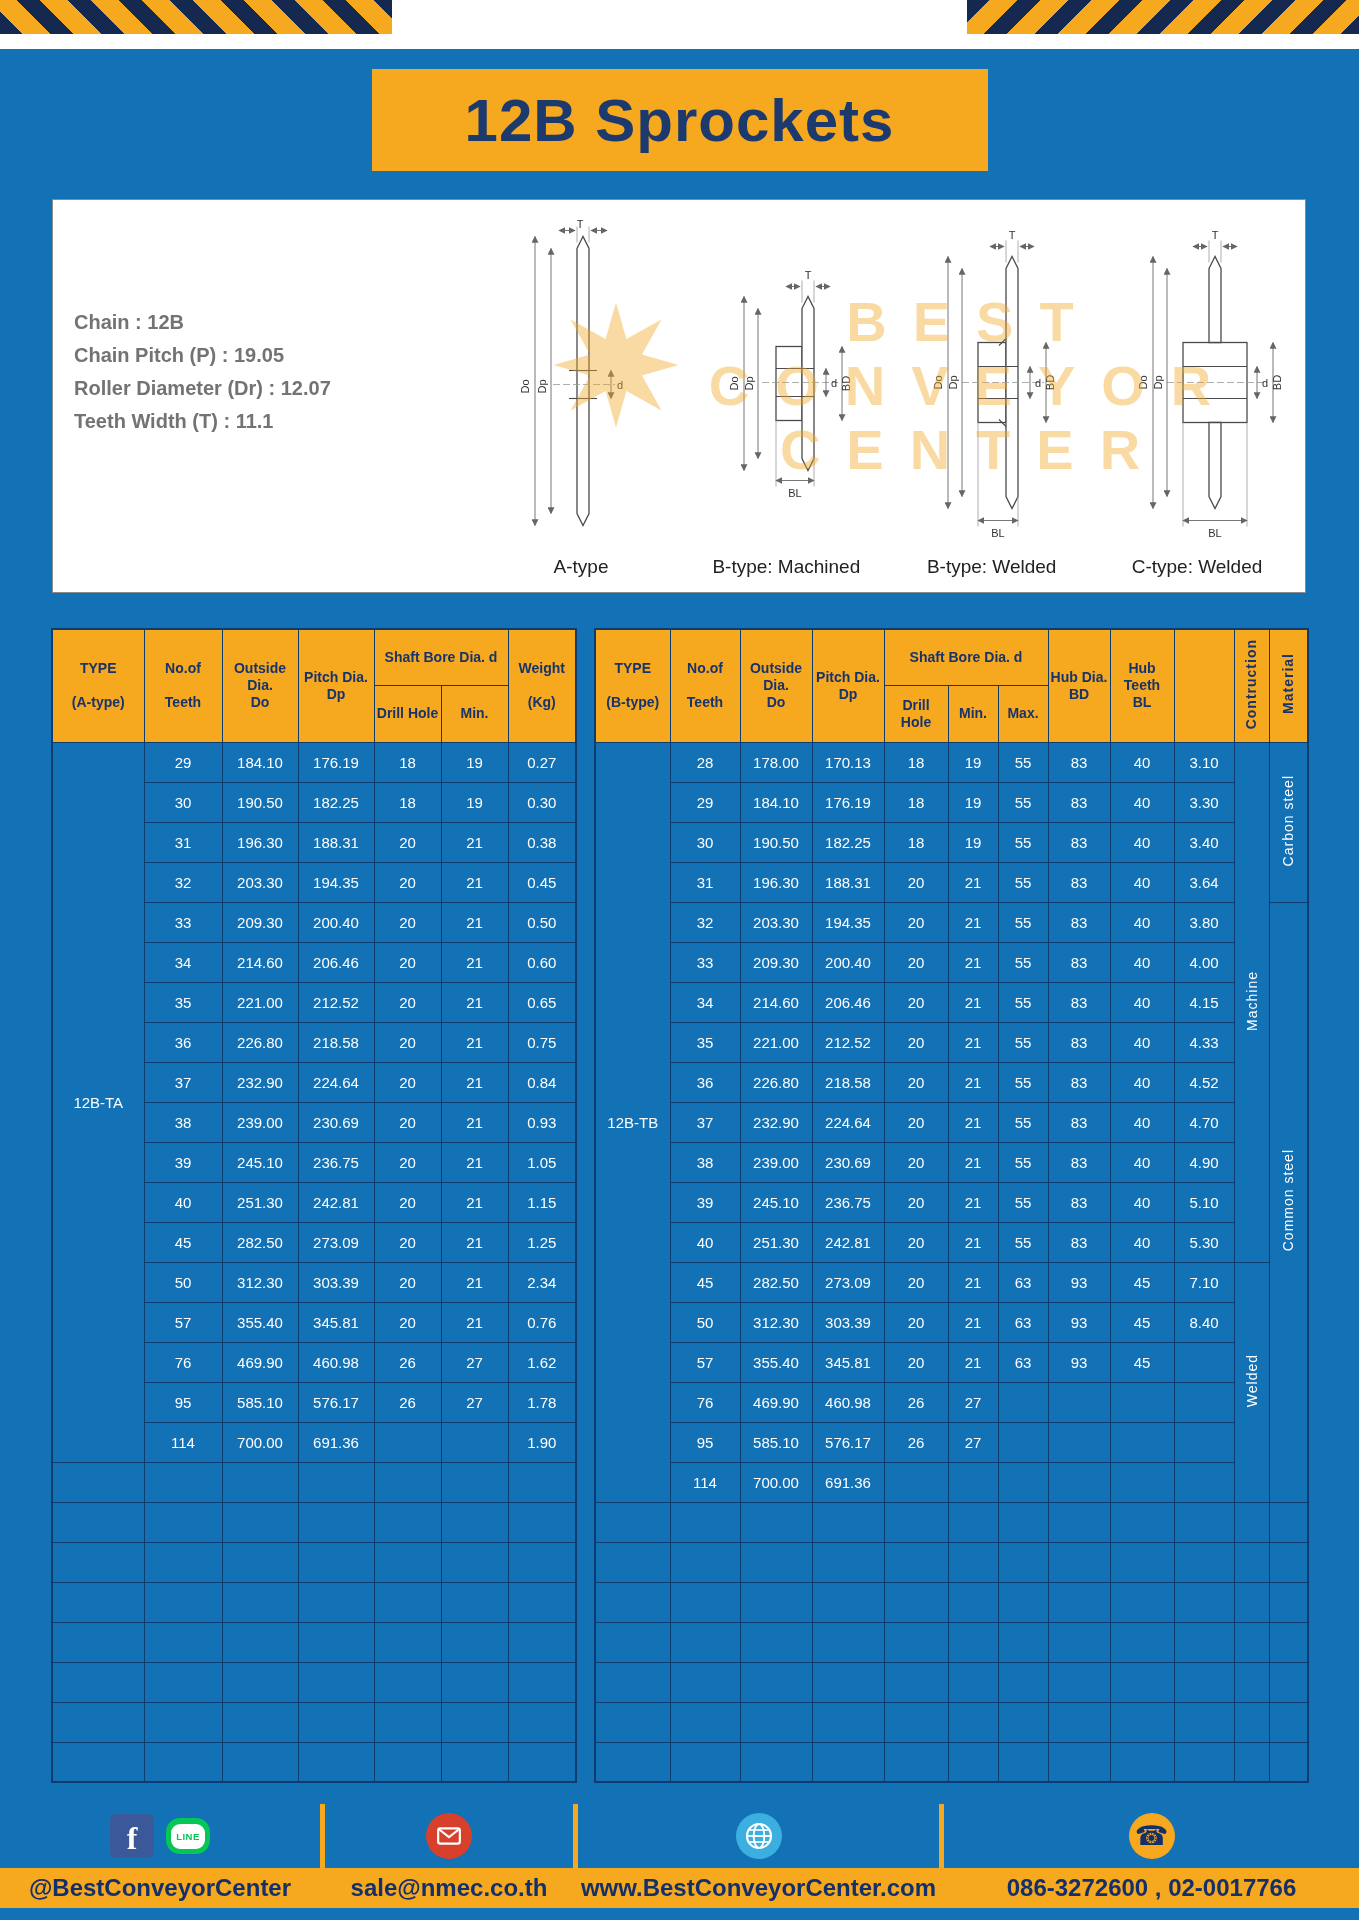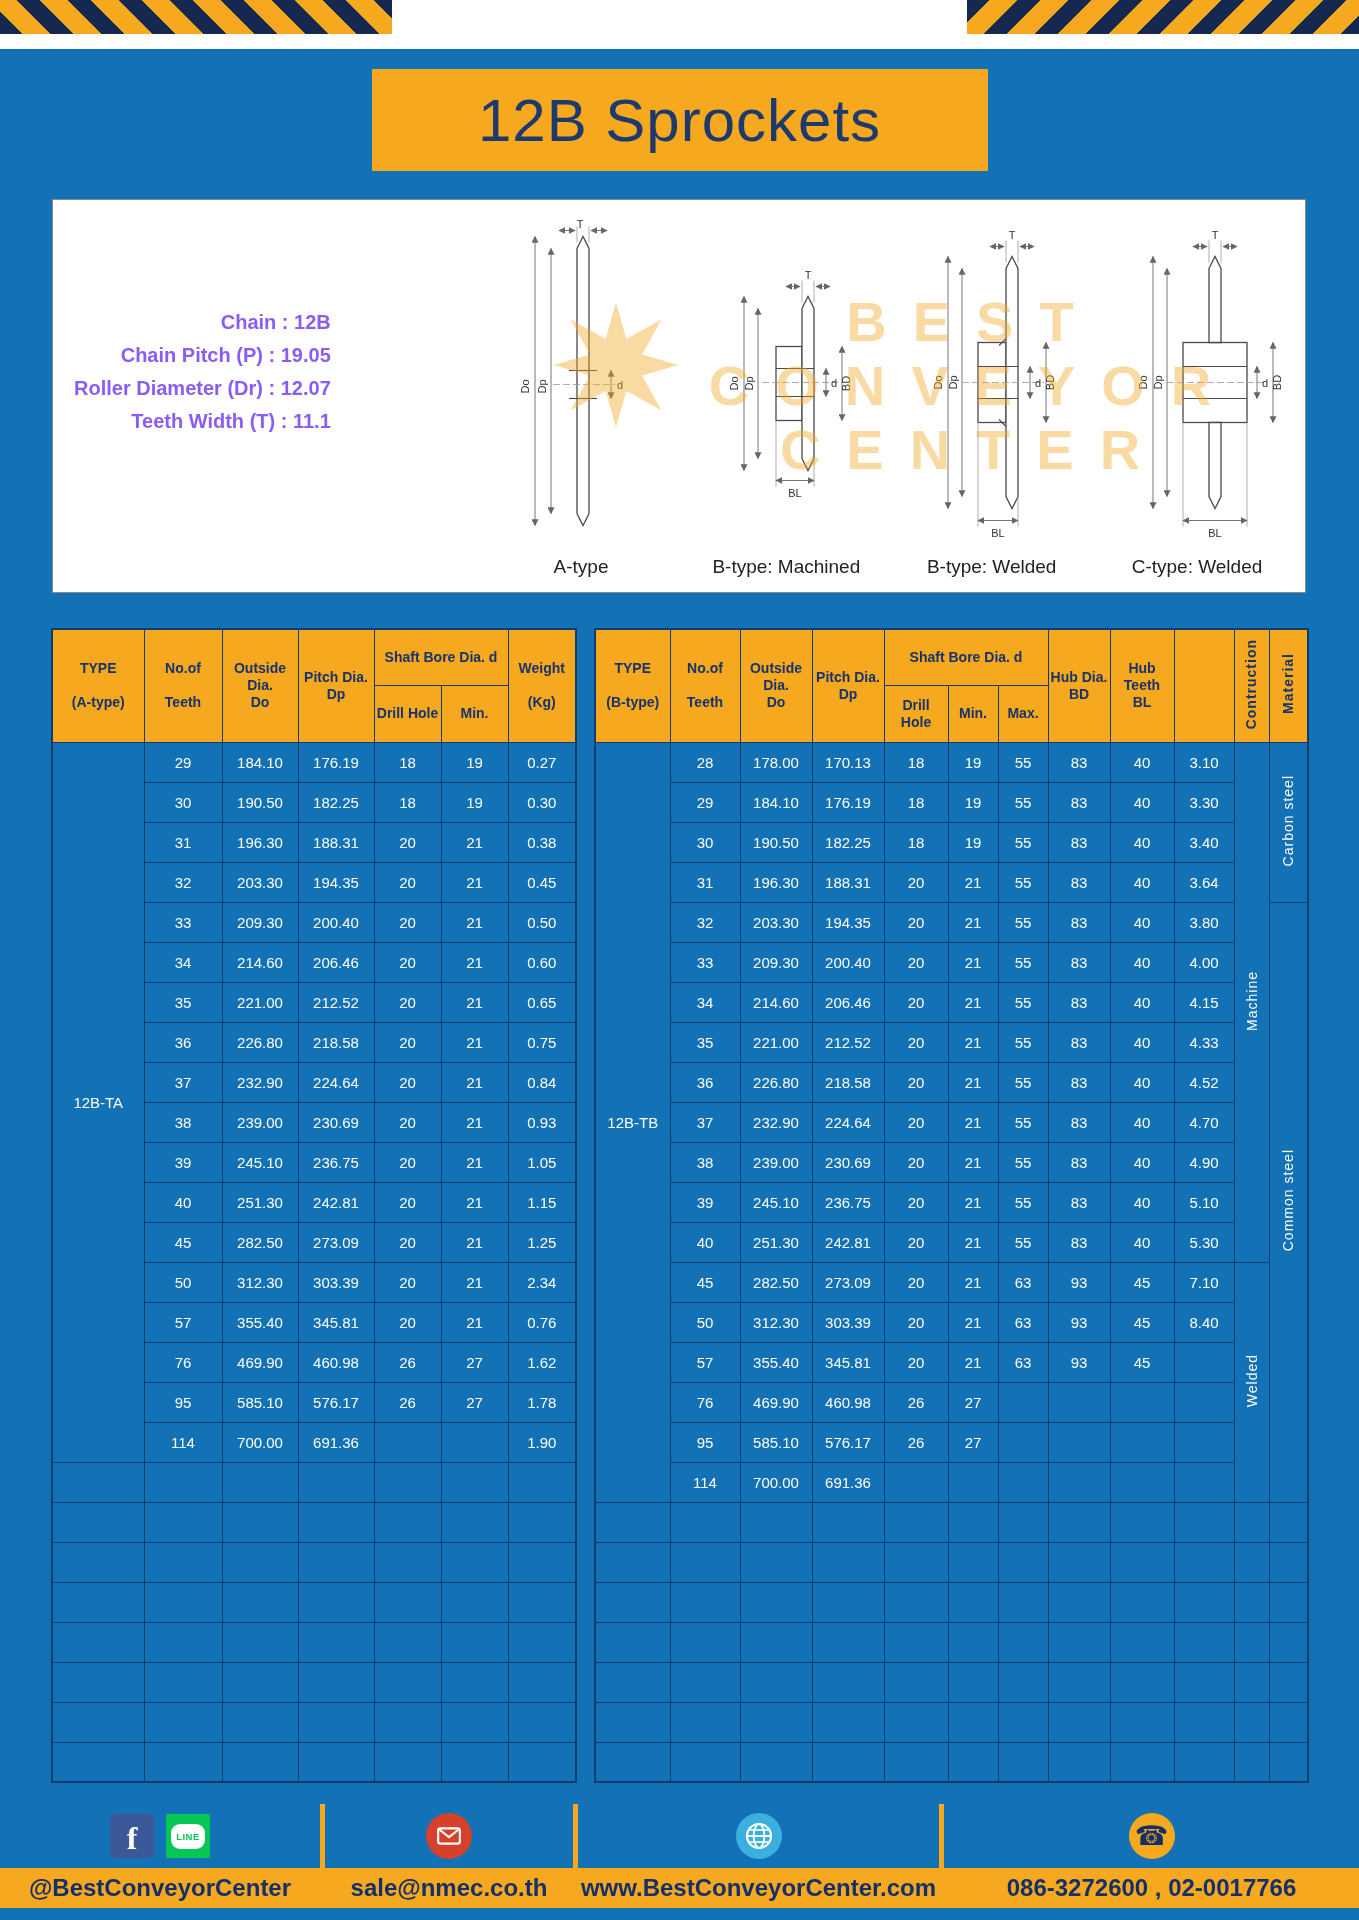--- a/index.html
+++ b/index.html
@@ -8,27 +8,27 @@
 
   
   .top-strip { position:absolute; top:0; left:0; width:1359px; height:49px; background:#ffffff; }
   .hazard { position:absolute; top:0; height:34px; }
   .hazard-left  { left:0; width:392px;  background:repeating-linear-gradient(45deg,  #15284f 0 16px, #f6a81f 16px 36px); }
   .hazard-right { right:0; width:392px; background:repeating-linear-gradient(135deg, #15284f 0 16px, #f6a81f 16px 36px); }
 
   
   .banner { position:absolute; top:69px; left:50%; transform:translateX(-50%); width:616px; height:102px;
             background:#f6a81f; display:flex; align-items:center; justify-content:center; }
-  .banner h1 { font-size:60px; font-weight:400; color:#1d3a6e; letter-spacing:1px; }
+  .banner h1 { font-size:60px; font-weight:700; color:#1d3a6e; letter-spacing:1px; }
 
   
   .panel { position:absolute; top:199px; left:52px; width:1254px; height:394px; background:#ffffff;
            border:1px solid #8a8a8a; }
   .specs { position:absolute; left:21px; top:106px; }
-  .spec-line { color:#8b5cf6; font-weight:bold; font-size:20px; line-height:33px; white-space:nowrap;text-align:right; }
+  .spec-line { color:#737373; font-weight:bold; font-size:20px; line-height:33px; white-space:nowrap; }
 
   .drawings { position:absolute; left:430px; top:8px; width:812px; height:378px; display:flex; justify-content:space-between; }
   .drawing { width:196px; display:flex; flex-direction:column; align-items:center; }
   .drawing svg { width:196px; height:346px; }
   .caption { font-size:19px; color:#222; margin-top:2px; white-space:nowrap; }
 
   .shape { fill:#ffffff; stroke:#4a4a4a; stroke-width:1.3; }
   .sline { stroke:#4a4a4a; stroke-width:1.1; }
   .dim   { stroke:#777777; stroke-width:1; marker-start:url(#arw); marker-end:url(#arw); }
   .ext   { stroke:#9a9a9a; stroke-width:0.8; }
@@ -57,21 +57,21 @@
 
   
   .footer { position:absolute; left:0; top:1804px; width:1359px; height:104px; display:flex; }
   .f-sec { display:flex; flex-direction:column; }
   .f-sec + .f-sec { border-left:5px solid #f6a81f; }
   .f-icons { height:64px; display:flex; align-items:center; justify-content:center; gap:12px; }
   .f-band { height:40px; background:#f6a81f; display:flex; align-items:center; justify-content:center;
             font-weight:bold; font-size:24px; color:#14306b; white-space:nowrap; }
   .icon-fb { width:44px; height:44px; background:#3b5998; border-radius:6px; color:#fff; font-weight:bold;
              font-size:32px; display:flex; align-items:flex-end; justify-content:center; line-height:40px; font-family:"Liberation Serif", serif; }
-  .icon-line { width:44px; height:44px; background:#06c755; border-radius:0; display:flex; align-items:center; justify-content:center; }
+  .icon-line { width:44px; height:36px; background:#06c755; border-radius:14px; display:flex; align-items:center; justify-content:center; }
   .icon-line .bubble { width:34px; height:25px; background:#fff; border-radius:9px; display:flex; align-items:center; justify-content:center;
                        color:#06c755; font-weight:bold; font-size:9.5px; letter-spacing:0.5px; }
   .icon-circle { width:46px; height:46px; border-radius:50%; display:flex; align-items:center; justify-content:center; }
   .icon-mail  { background:#d7402b; }
   .icon-globe { background:#3bb0e0; }
   .icon-phone { background:#f6a81f; color:#14306b; font-size:27px; }
 </style>
 </head>
 <body>
 

